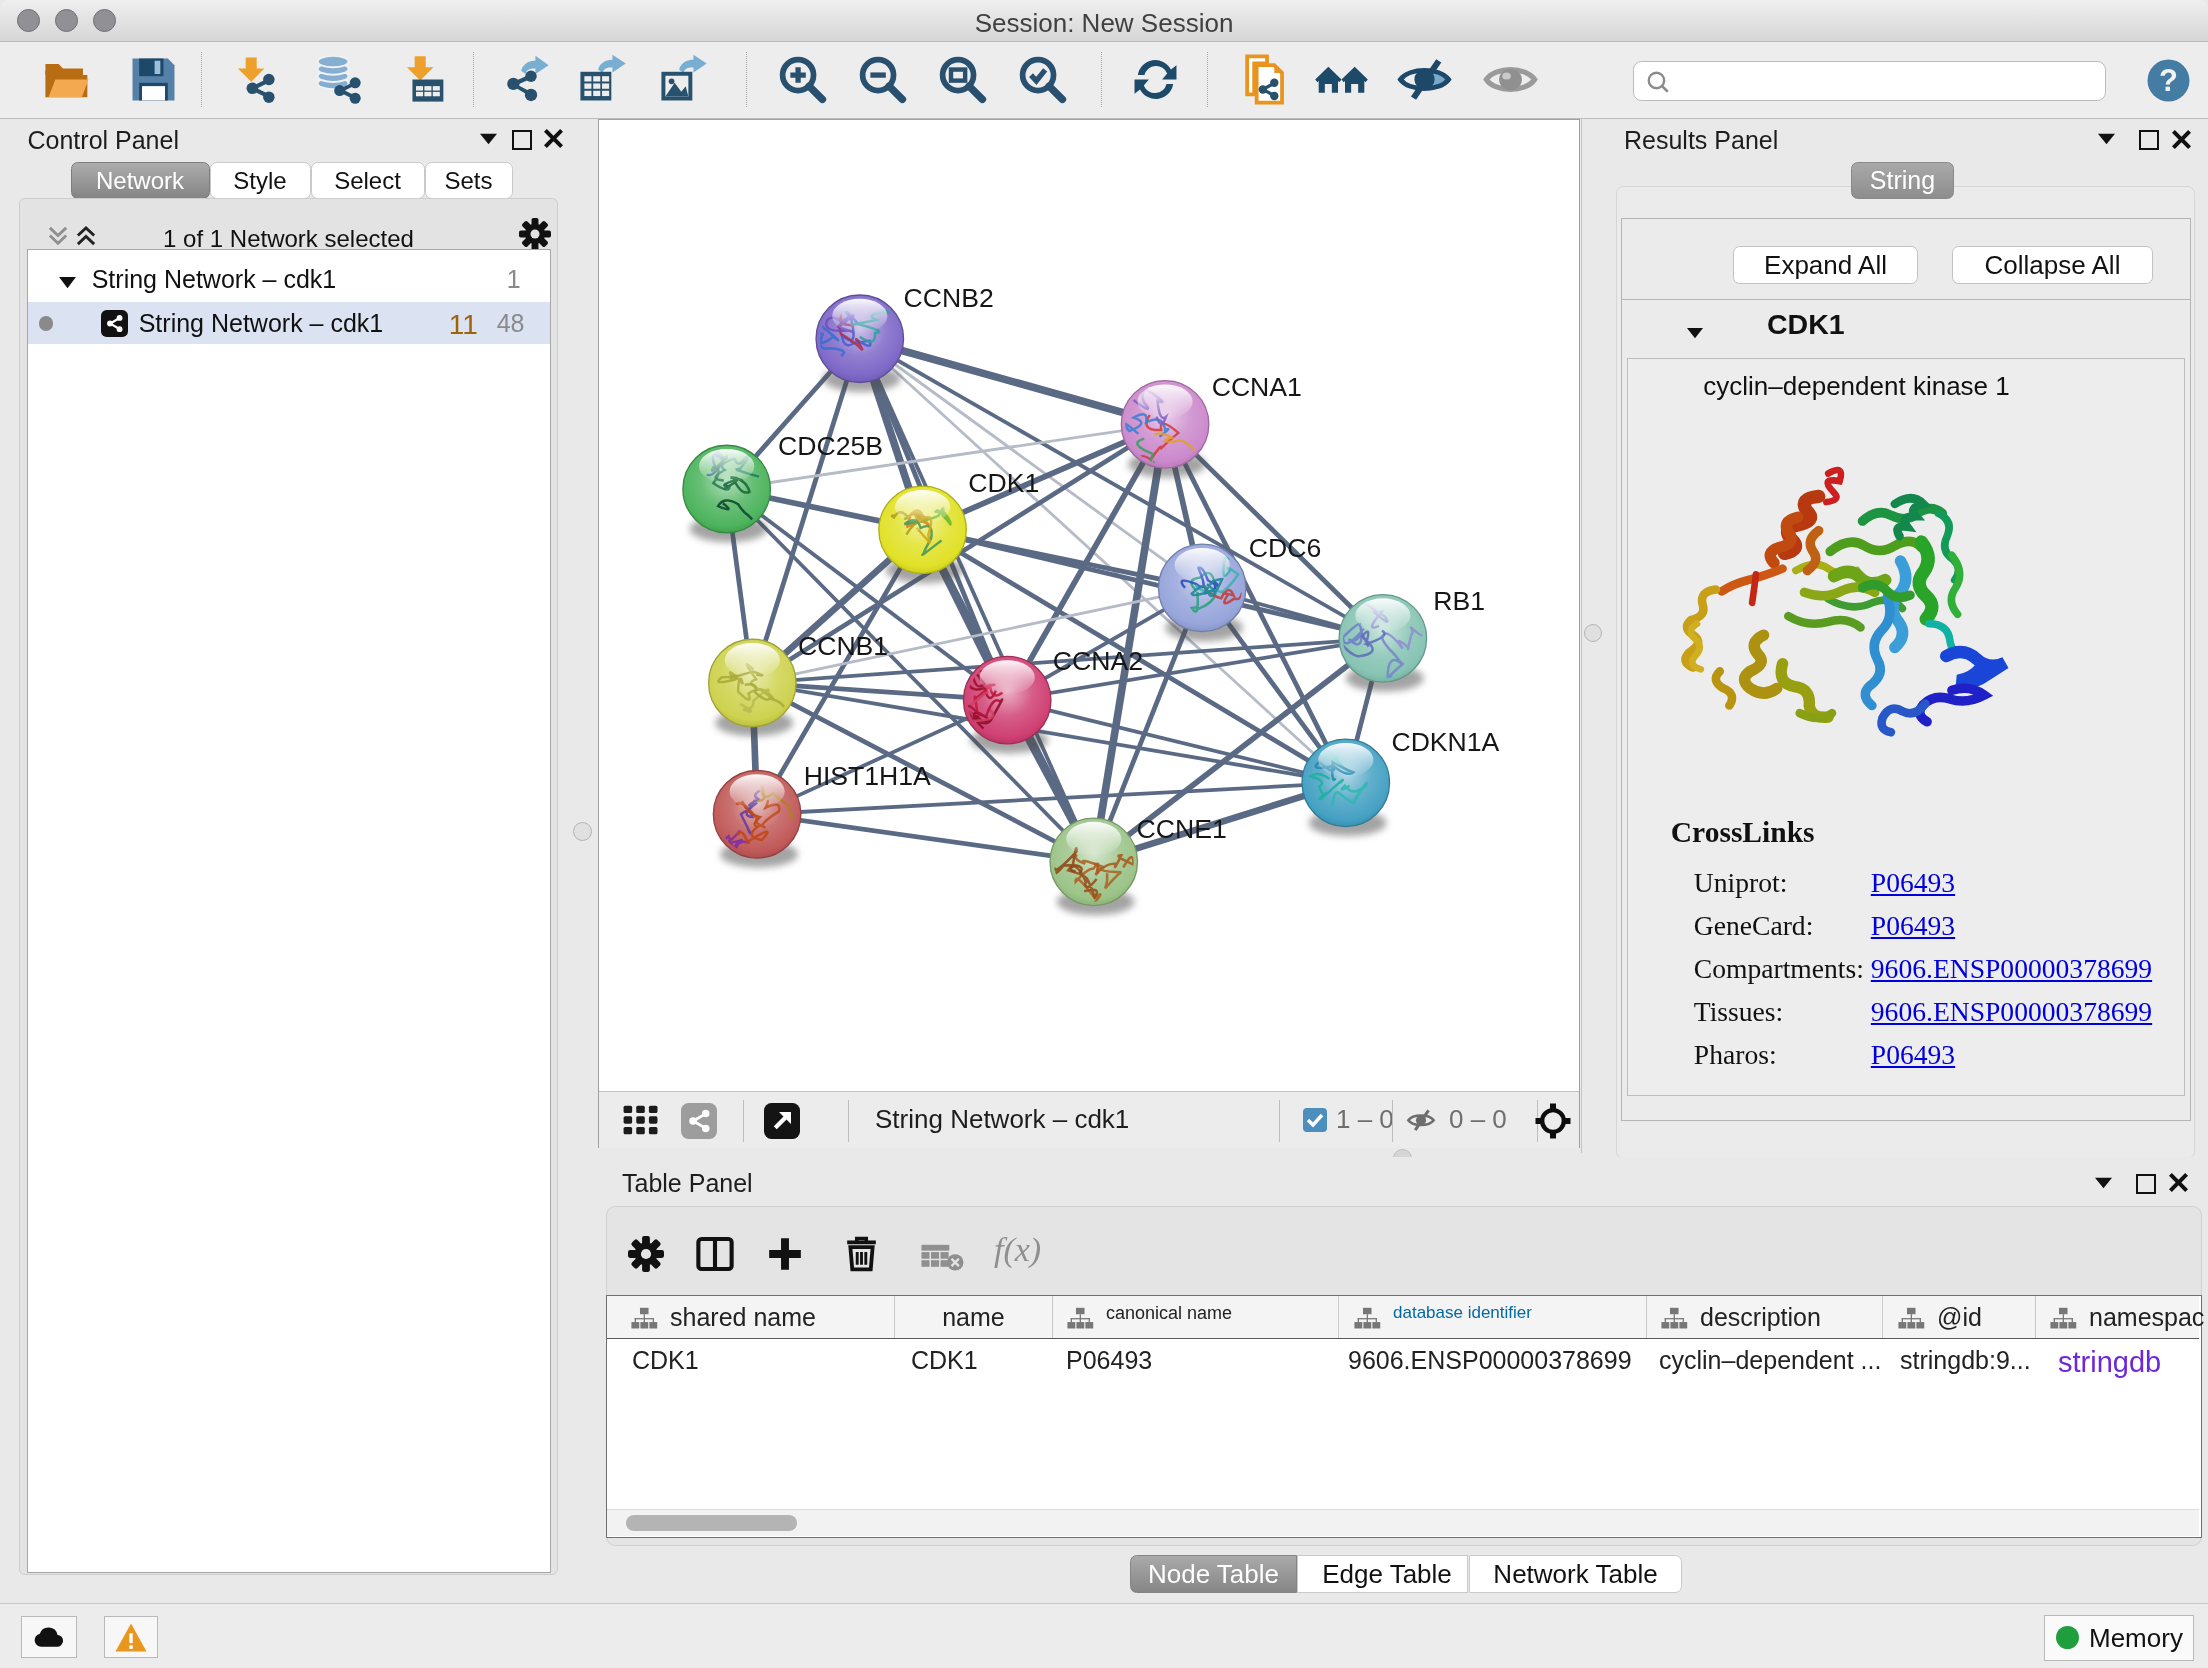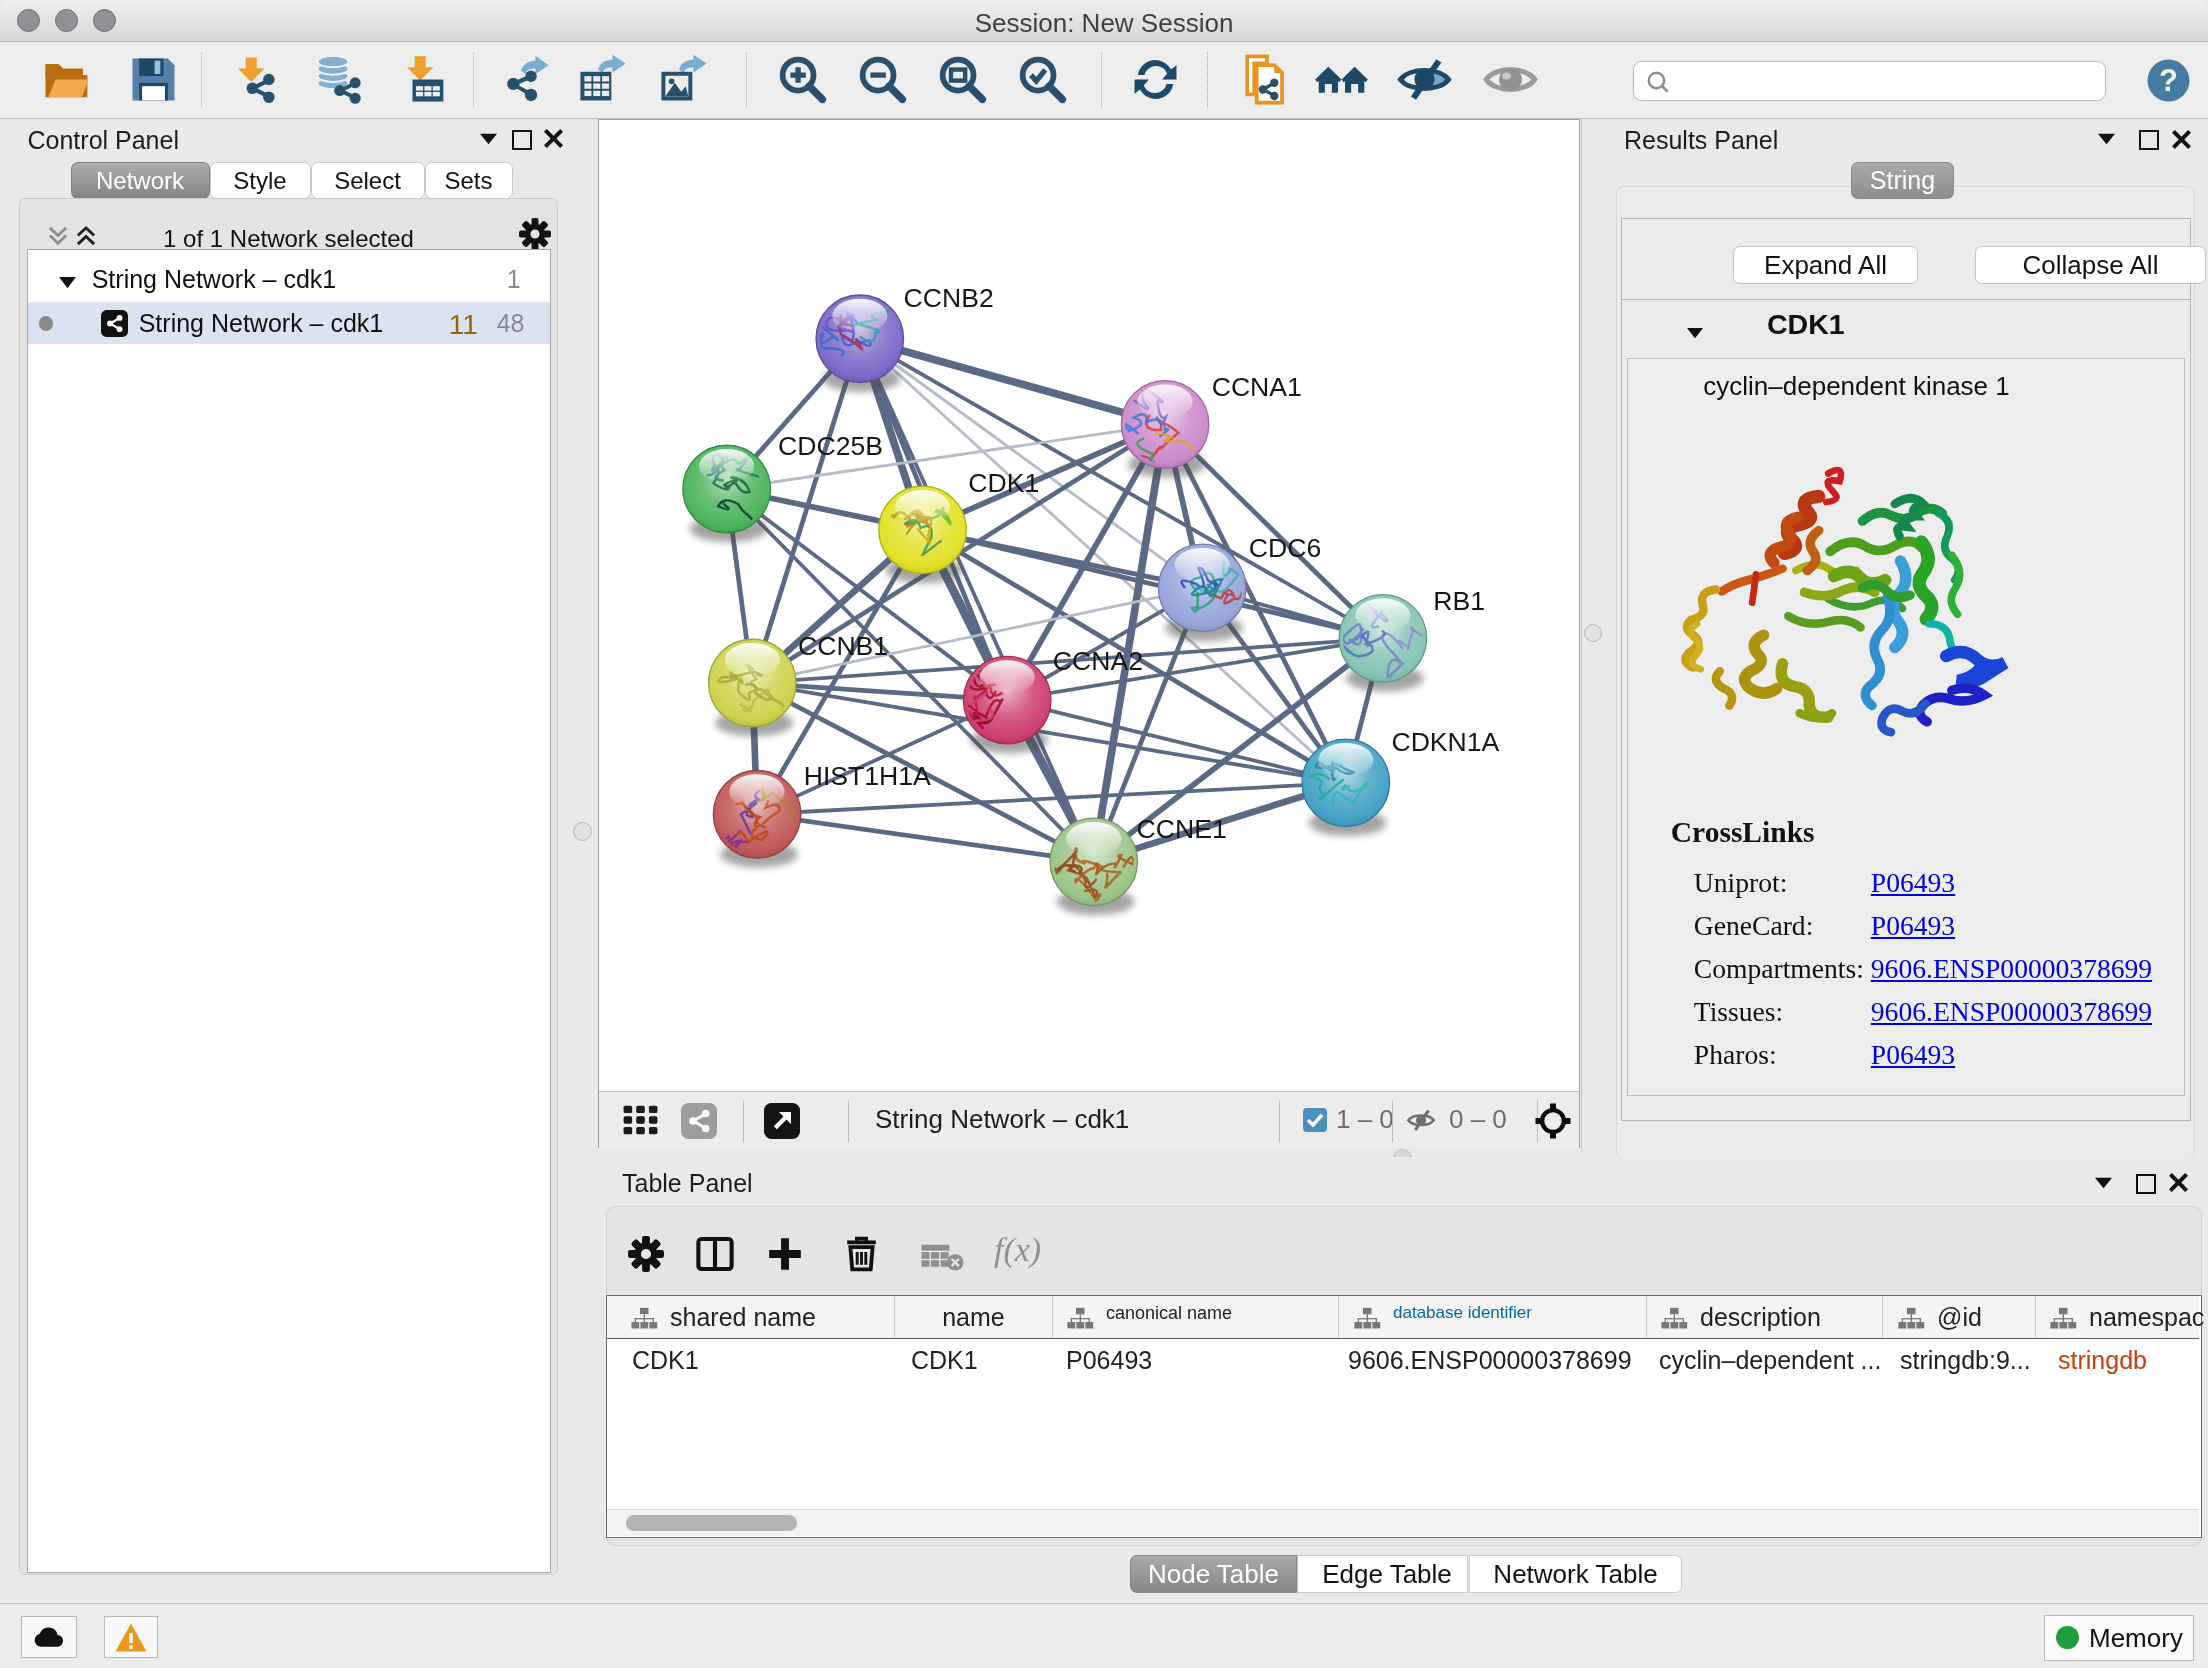--- a/index.html
+++ b/index.html
@@ -626,21 +626,21 @@
     <div class="abs" style="left:557px;top:11.4px;width:16px;height:16px;border:2.9px solid #111;"></div>
     <svg class="abs" style="left:590px;top:10.5px;" width="19" height="19" viewBox="0 0 20 20">
         <path d="M3 0 L10 7 17 0 20 3 13 10 20 17 17 20 10 13 3 20 0 17 7 10 0 3z" fill="#111"></path>
       </svg>
     <div class="abs" style="left:34px;top:67px;width:577px;height:971px;background:#ebebeb;border:1px solid #d6d6d6;border-radius:7.6px;"></div>
 
     <div class="abs" style="left:269px;top:43px;width:103px;height:37px;background:linear-gradient(#a9a9a9,#8d8d8d);border:1px solid #8a8a8a;border-radius:6.7px;color:#fff;font-size:25px;text-align:center;line-height:35px;box-sizing:border-box;">String</div>
 
     <div class="abs" style="left:39px;top:99px;width:568px;height:80px;background:#ebebeb;border:1px solid #b5b5b5;">
       <div class="abs" style="left:111px;top:27px;width:185px;height:38px;background:#fff;border:1px solid #c2c2c2;border-radius:6.7px;font-size:26px;color:#111;text-align:center;line-height:36px;box-sizing:border-box;">Expand All</div>
-      <div class="abs" style="left:330px;top:27px;width:231px;height:38px;background:#fff;border:1px solid #c2c2c2;border-radius:6.7px;font-size:26px;color:#111;text-align:center;line-height:36px;box-sizing:border-box;margin-left:23px;">Collapse All</div>
+      <div class="abs" style="left:330px;top:27px;width:201px;height:38px;background:#fff;border:1px solid #c2c2c2;border-radius:6.7px;font-size:26px;color:#111;text-align:center;line-height:36px;box-sizing:border-box;">Collapse All</div>
     </div>
 
     <div class="abs" style="left:39px;top:180px;width:568px;height:820px;background:#ebebeb;border:1px solid #b5b5b5;">
       <svg class="abs" style="left:64px;top:26px;" width="18" height="14.3" viewBox="0 0 19 15">
           <path d="M1 2 h17 l-8.5 11z" fill="#111"></path>
         </svg>
       <div class="abs" style="left:145px;top:7.6px;font-size:28.5px;font-weight:bold;color:#111;">CDK1</div>
       <div class="abs" style="left:4.8px;top:58px;width:556px;height:736px;background:#ededed;border:1px solid #bdbdbd;">
         <div class="abs" style="left:29.5px;top:12.4px;font-size:26px;color:#111;margin-left:46px;">cyclin–dependent kinase 1</div>
 
@@ -821,21 +821,21 @@
           </g>
         </svg>
       <div class="abs" style="left:1482px;top:6.7px;font-size:25px;color:#222;">namespac</div>
 
       <div class="abs" style="left:25px;top:50px;font-size:25px;color:#222;">CDK1</div>
       <div class="abs" style="left:304px;top:50px;font-size:25px;color:#222;">CDK1</div>
       <div class="abs" style="left:459px;top:50px;font-size:25px;color:#222;">P06493</div>
       <div class="abs" style="left:741px;top:50px;font-size:25px;color:#222;">9606.ENSP00000378699</div>
       <div class="abs" style="left:1052px;top:50px;font-size:25px;color:#222;">cyclin–dependent ...</div>
       <div class="abs" style="left:1293px;top:50px;font-size:25px;color:#222;">stringdb:9...</div>
-      <div class="abs" style="left:1451px;top:50px;font-size:25px;color:#c2410c;">stringdb</div>
+      <div class="abs" style="left:1451px;top:50px;font-size:29px;color:#6d28d9;">stringdb</div>
 
       <div class="abs" style="left:0;top:213px;width:1592px;height:26px;background:#f2f2f2;border-top:1px solid #dcdcdc;">
         <div class="abs" style="left:19px;top:4.8px;width:171px;height:16px;background:#b4b4b4;border-radius:8.6px;"></div>
       </div>
     </div>
 
     <div class="abs" style="left:543px;top:398px;width:167px;height:38px;background:linear-gradient(#aaaaaa,#868686);border:1px solid #858585;border-radius:6.7px 0 0 6.7px;color:#fff;font-size:26px;text-align:center;line-height:37px;box-sizing:border-box;">Node Table</div>
     <div class="abs" style="left:710px;top:398px;width:171px;height:38px;background:#fff;border:1px solid #c9c9c9;color:#111;font-size:26px;text-align:center;line-height:37px;box-sizing:border-box;padding-left:9px;">Edge Table</div>
     <div class="abs" style="left:882px;top:398px;width:213px;height:38px;background:#fff;border:1px solid #c9c9c9;border-radius:0 6.7px 6.7px 0;color:#111;font-size:26px;text-align:center;line-height:37px;box-sizing:border-box;">Network Table</div>
   </div>

